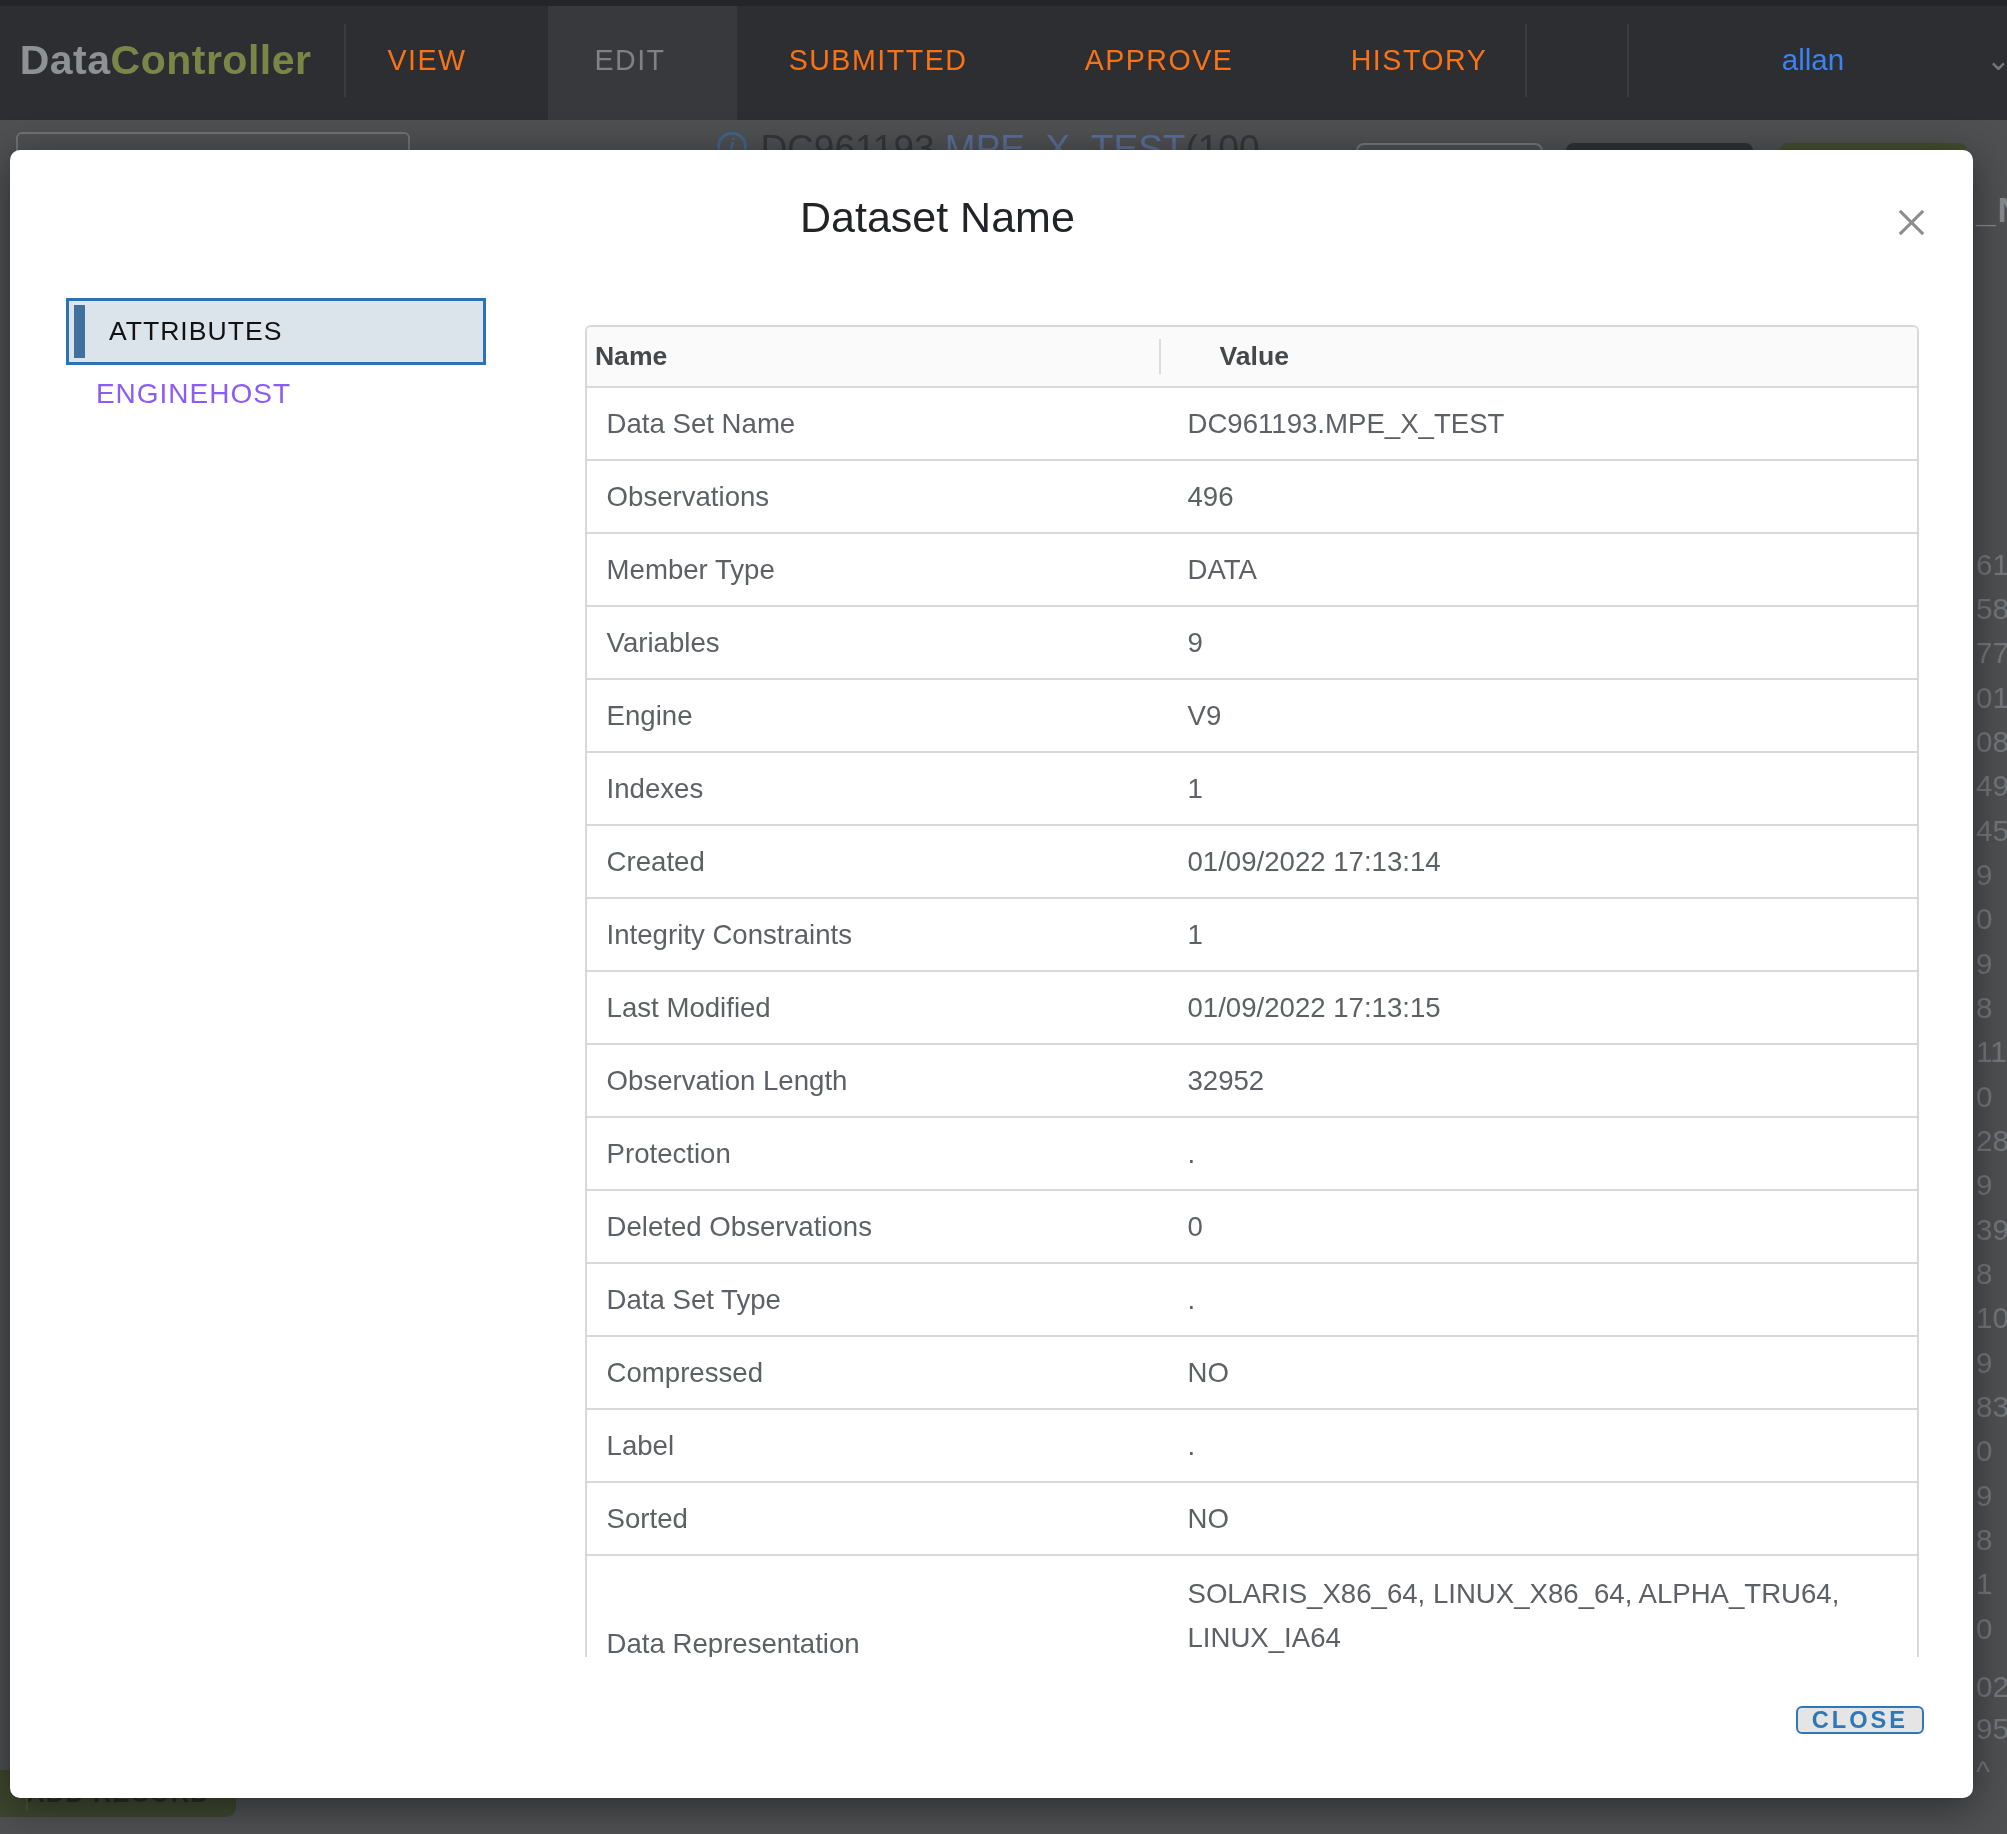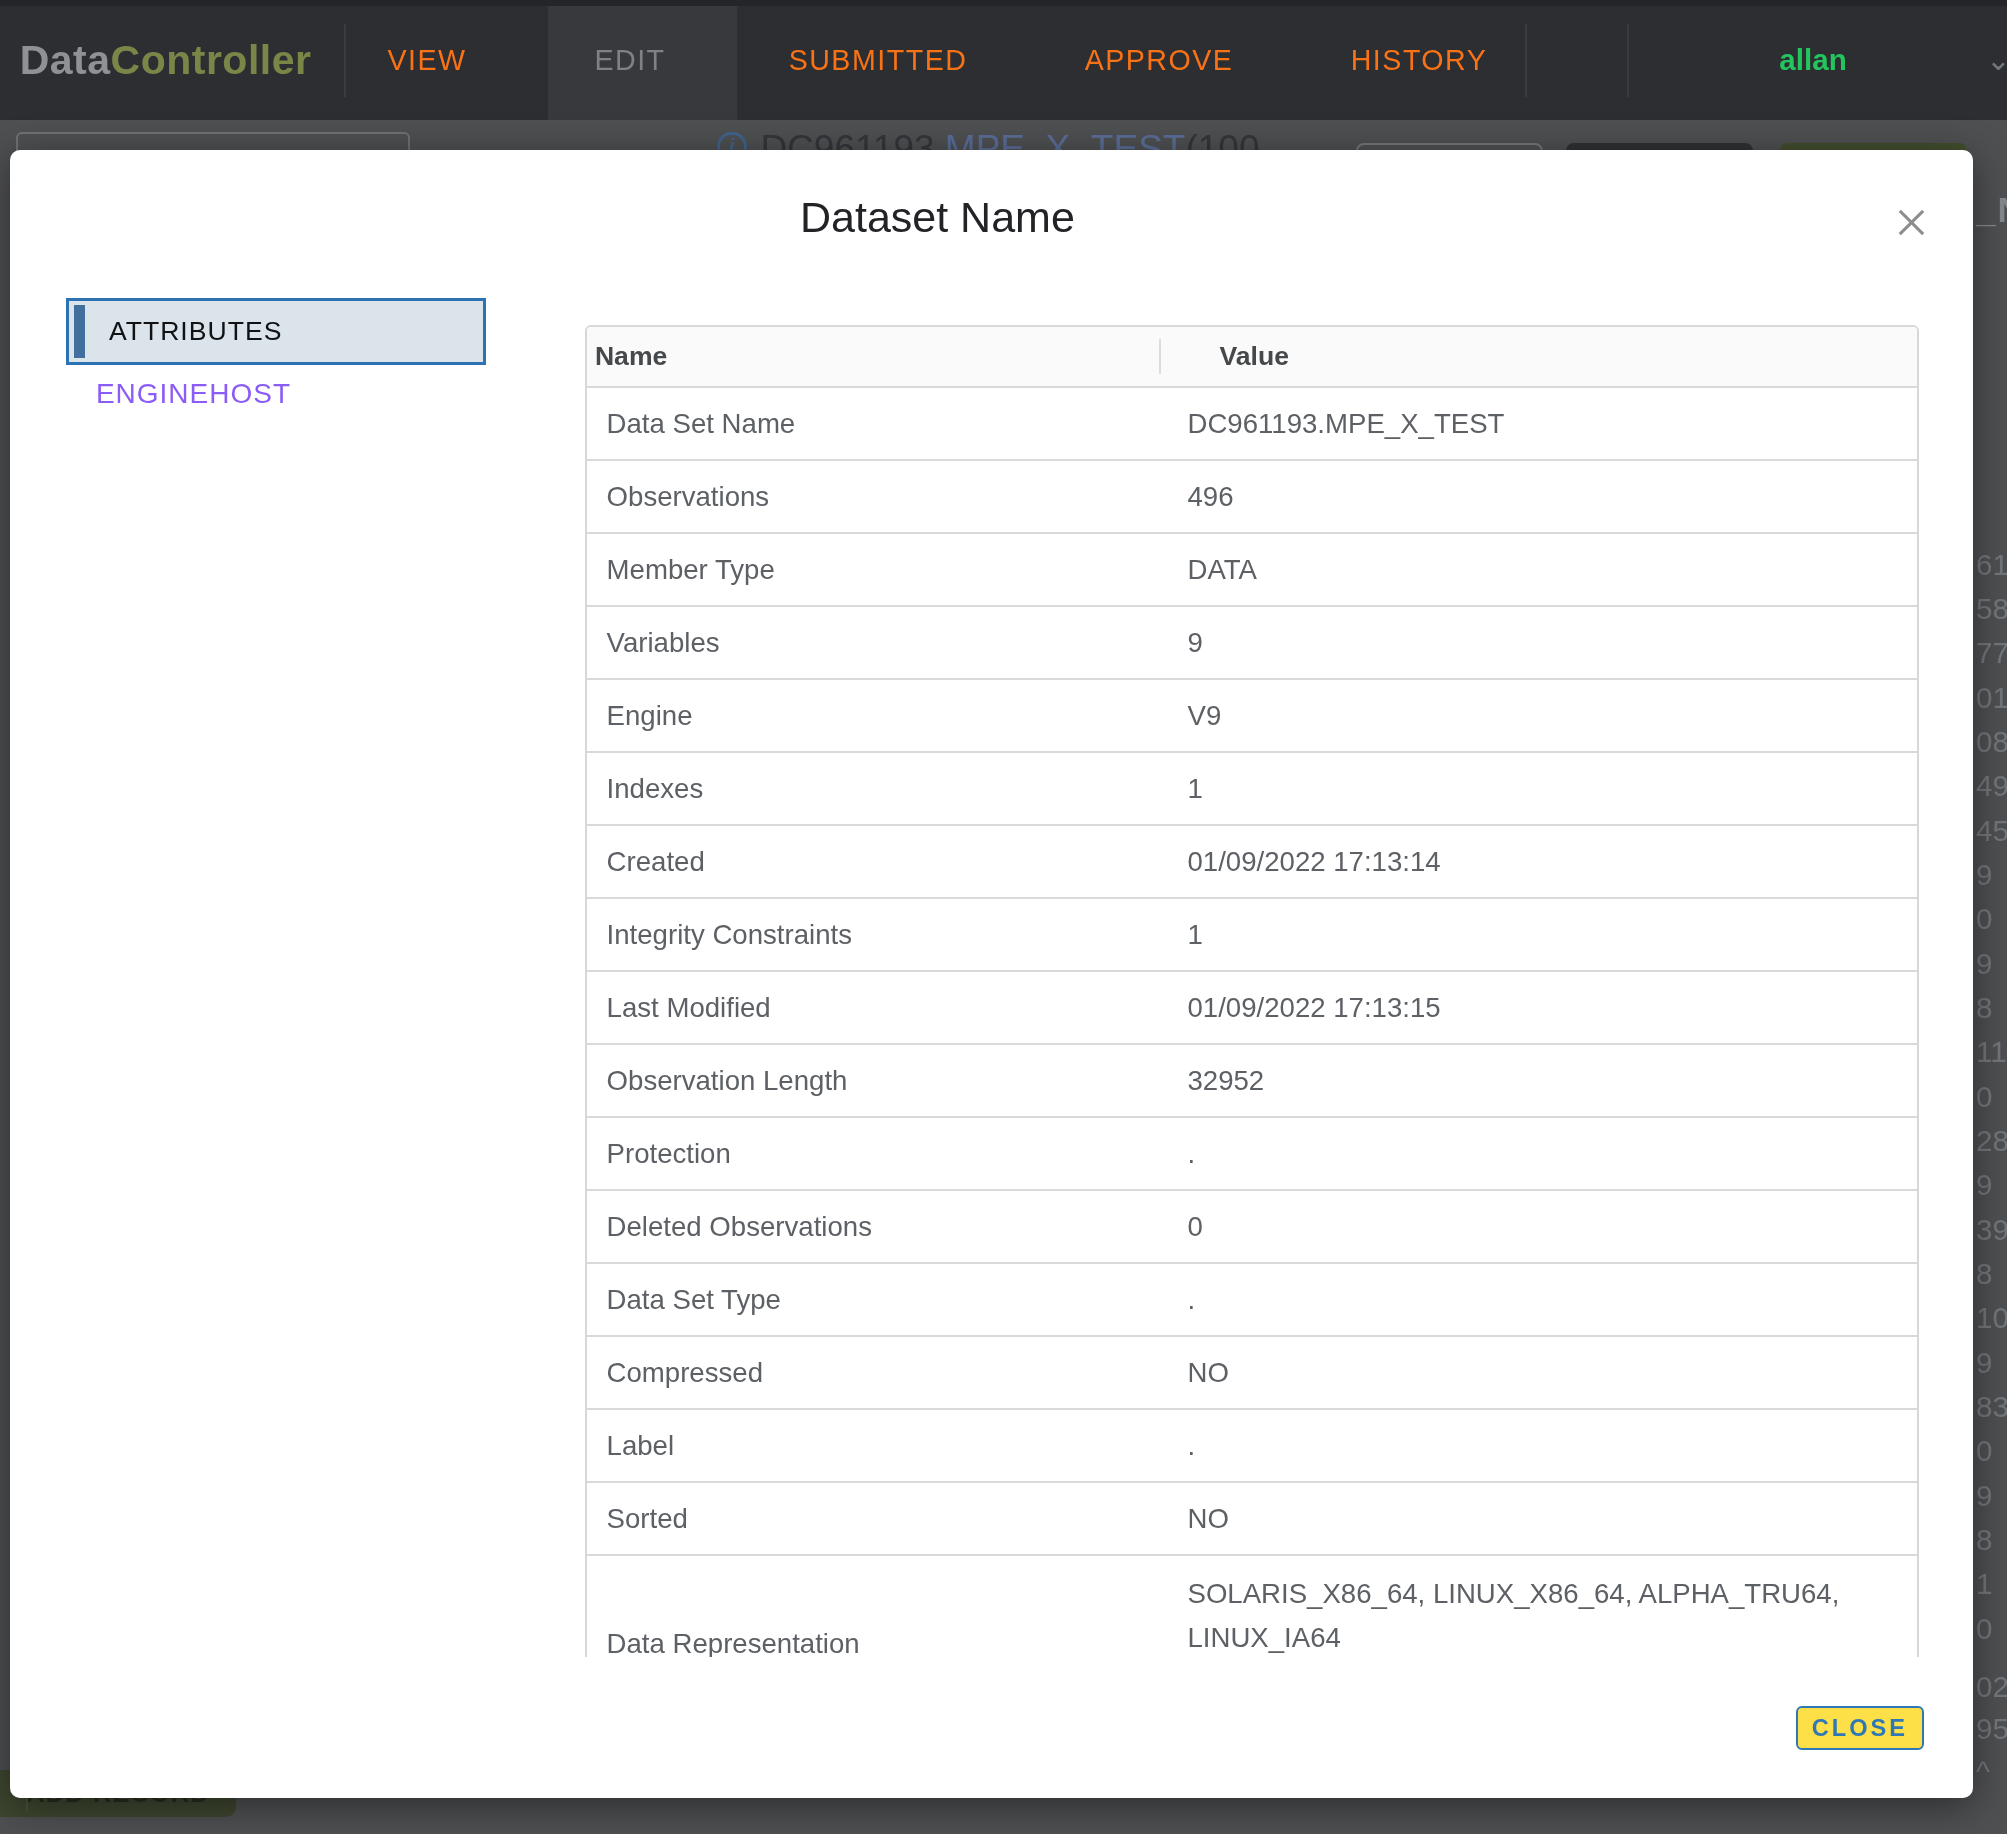--- a/index.html
+++ b/index.html
@@ -13,21 +13,21 @@
   .brand { position:absolute; left:19.7px; top:0; height:120px; display:flex; align-items:center;
            font-size:41px; font-weight:bold; letter-spacing:0.5px; }
   .brand .p1 { color:#8f9295; }
   .brand .p2 { color:#7a8648; }
   .nav-sep { position:absolute; top:23.6px; width:2px; height:73px; background:#3a3c40; }
   .nav-tab-bg { position:absolute; left:548px; top:5.9px; width:189px; height:114px; background:#37393c; }
   .nav-tab { position:absolute; top:0; height:120px; display:flex; align-items:center;
              transform:translateX(-50%); font-size:28.6px; letter-spacing:1.5px; color:#f97316; cursor:pointer; }
   .nav-tab.active { color:#7f8285; }
   .nav-user { position:absolute; top:0; height:120px; display:flex; align-items:center;
-              transform:translateX(-50%); font-size:29.6px; color:#22c55e; cursor:pointer;font-weight:bold; }
+              transform:translateX(-50%); font-size:29.6px; color:#3b82f6; cursor:pointer; }
   .nav-caret { position:absolute; left:1986px; top:0; height:120px; display:flex; align-items:center;
                font-size:29.6px; color:#74777a; }
 
   
   .bg-search { position:absolute; left:15.8px; top:132px; width:394px; height:45px;
                border:2px solid #6f7276; border-radius:5.9px; background:transparent; }
   .bg-heading { position:absolute; left:717px; top:128px; height:45px; display:flex; align-items:flex-start;
                 white-space:nowrap; font-size:37px; color:#33363a; }
   .bg-info-icon { display:inline-flex; justify-content:center; align-items:center;
                   width:29.6px; height:29.6px; margin:3.9px 13.8px 0 0; border:3px solid #40648c; border-radius:50%;
@@ -76,22 +76,22 @@
   .th.c1 { width:574px; padding-left:8px; position:relative; }
   .th.c1::after { content:""; position:absolute; right:0; top:11.8px; bottom:11.8px; width:2px; background:#dcdcdc; }
   .th.c2 { flex:1; padding-left:26.6px;margin-left:32px; }
   .t-row { display:flex; height:73px; border-top:2px solid #d9d9d9; }
   .t-row .td { display:flex; align-items:center; font-size:27.6px; color:#5d6165; }
   .td.c1 { width:574px; padding-left:19.7px; }
   .td.c2 { flex:1; padding-left:26.6px; padding-right:39px; line-height:44px; }
   .t-row:last-child { height:106px; align-items:flex-end; }
   .t-row:last-child .td { align-items:flex-start; padding-top:17.7px; }
 
-  .close-btn { position:absolute; left:1786px; top:1556px; width:128px; height:44px;
-               border:2px solid #2f78b5; border-radius:5.9px; background:#fde047;
+  .close-btn { position:absolute; left:1786px; top:1556px; width:128px; height:28px;
+               border:2px solid #2f78b5; border-radius:5.9px; background:#e5e5e5;
                display:flex; align-items:center; justify-content:center;
                font-size:23.6px; font-weight:bold; letter-spacing:3px; color:#2f78b5; cursor:pointer; }
 </style>
 </head>
 <body>
 
 <div class="screen">
 
   <div class="nav">
     <div class="nav-topline"></div>

